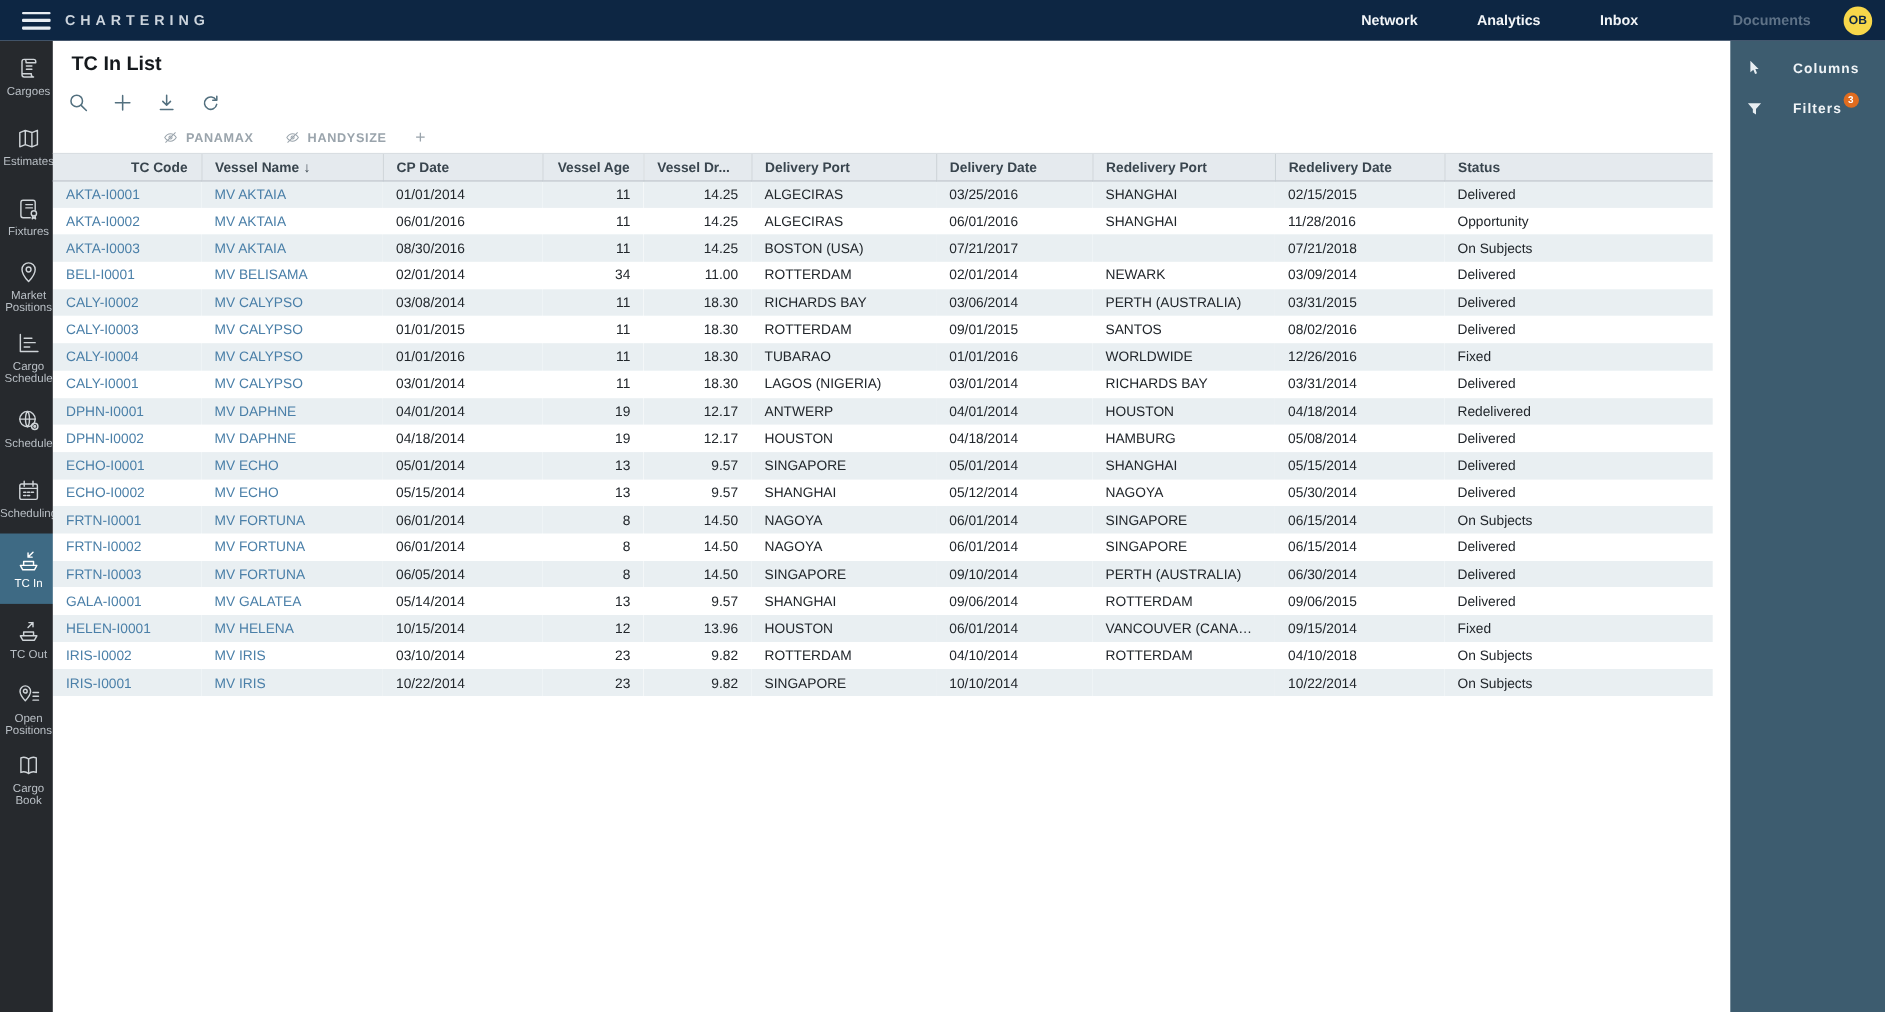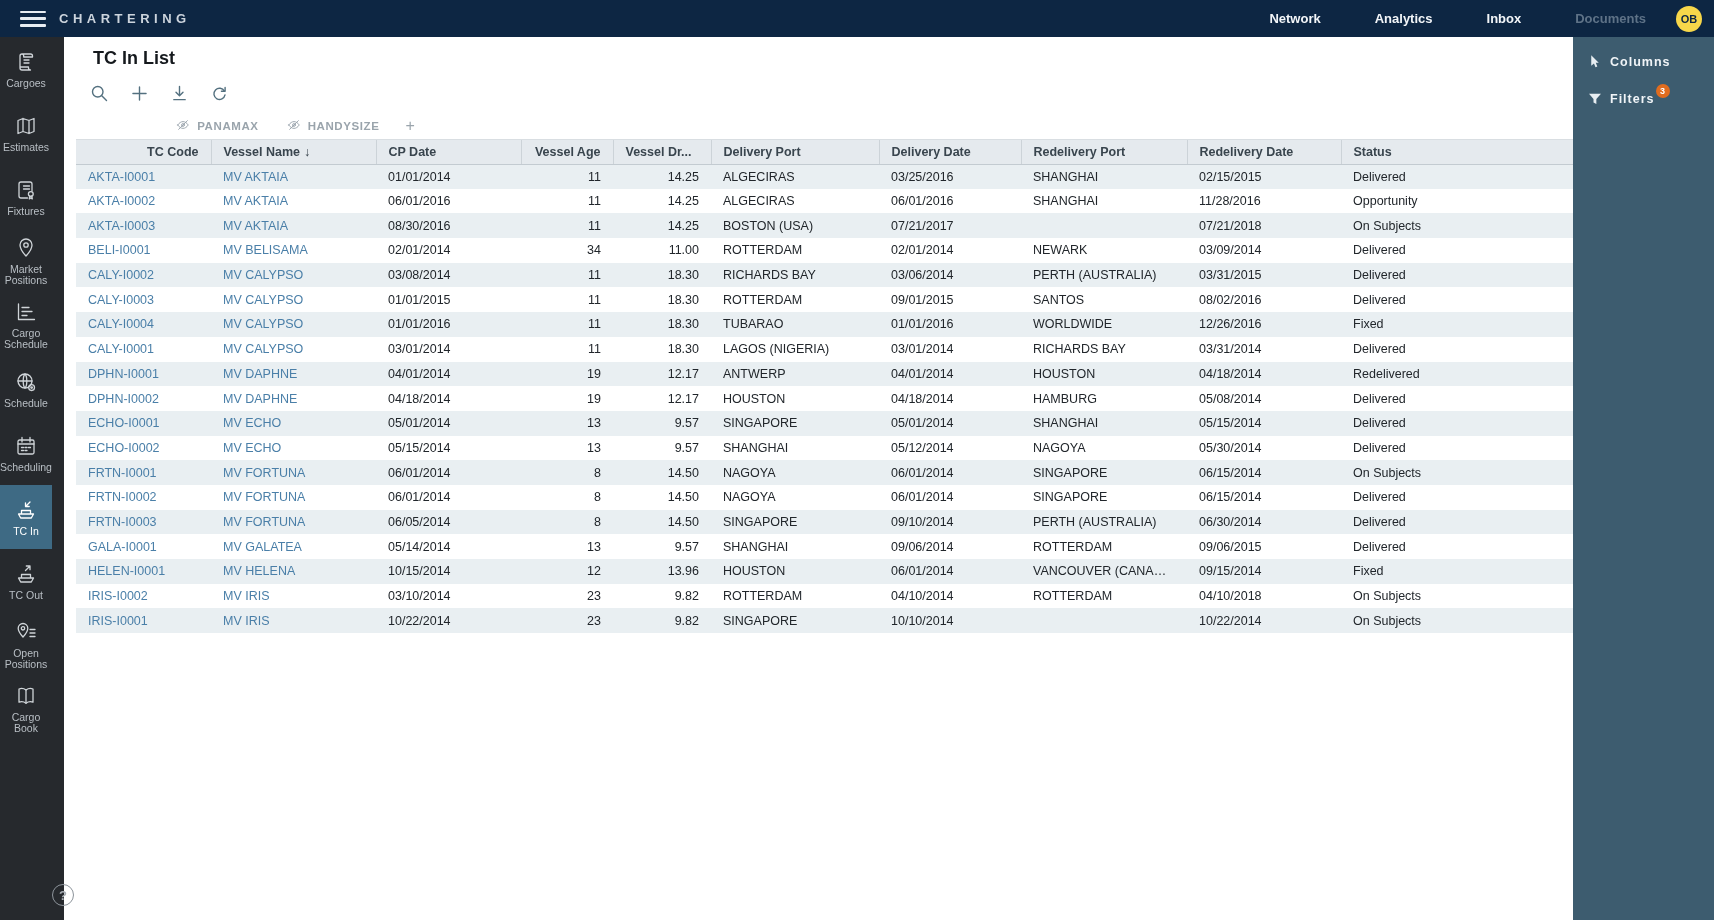--- a/index.html
+++ b/index.html
@@ -8,21 +8,21 @@
 
   
   .topbar { position:absolute; top:0; left:0; width:1714px; height:37px;
     background:var(--navy); display:flex; align-items:center; z-index:30; }
   .burger { width:26px; height:16px; margin-left:20px; display:flex; flex-direction:column;
     justify-content:space-between; cursor:pointer; }
   .burger span { display:block; height:2.5px; background:#e8edf2; border-radius:1px; }
   .brand { color:#ccd4dd; font-size:13px; font-weight:bold; letter-spacing:4.5px; margin-left:13px; }
   .top-links { margin-left:auto; display:flex; align-items:center; gap:54px; }
   .top-link { color:#f2f5f8; font-size:13px; font-weight:bold; cursor:pointer; }
-  .top-link.muted { color:#5e7287; }
+  .top-link.muted { color:#5e7287;margin-left:32px; }
   .avatar { width:26px; height:26px; border-radius:50%; background:var(--avatar);
     color:var(--navy); font-size:11px; font-weight:bold; display:flex; align-items:center;
     justify-content:center; margin-left:30px; margin-right:12px; cursor:pointer; }
 
   
   .sidebar { position:absolute; top:37px; left:0; width:64px; height:883px;
     background:var(--sidebar); display:flex; flex-direction:row; }
   .sb-item { height:64px; display:flex; flex-direction:column; align-items:center;
     justify-content:center; cursor:pointer; color:#b9bfc5; }
   .sb-item .icon { width:24px; height:24px; color:#cfd4d8; }
@@ -32,31 +32,31 @@
   .sb-item.active { background:var(--selected); color:#fff; }
   .sb-item.active .icon { color:#fff; }
   .sb-help { margin-top:auto; margin-bottom:14px; display:flex; justify-content:center; }
   .help-circle { width:22px; height:22px; border-radius:50%; border:1.5px solid #8d949b;
     color:#aab0b6; font-size:13px; font-weight:bold; display:flex; align-items:center;
     justify-content:center; cursor:pointer; }
 
   
   .rpanel { position:absolute; top:37px; left:1573px; width:141px; height:883px;
     background:var(--panel); padding-top:6px; }
-  .rp-item { height:37px; display:flex; align-items:center; gap:6px; padding-left:13px;
+  .rp-item { height:37px; display:flex; align-items:center; gap:26px; padding-left:13px;
     cursor:pointer; color:#f0f4f7; }
   .rp-item .icon { width:18px; height:18px; color:#e8eef2; }
   .rp-item .icon svg { width:18px; height:18px; }
   .rp-label { font-size:12.5px; font-weight:bold; letter-spacing:1px; position:relative; }
   .rp-badge { position:absolute; top:-8px; right:-15px; min-width:14px; height:14px;
     border-radius:7px; background:var(--badge); color:#fff; font-size:9px; font-weight:bold;
     display:flex; align-items:center; justify-content:center; padding:0 3px; letter-spacing:0; }
 
   
-  .main { position:absolute; top:37px; left:76px; width:1509px; height:883px;
+  .main { position:absolute; top:37px; left:48px; width:1509px; height:883px;
     background:#fff; }
   .page-title { position:absolute; top:11px; left:17px; font-size:18px; font-weight:bold;
     color:#15191d; }
   .toolbar { position:absolute; top:44px; left:11px; display:flex; gap:16px; }
   .tool-btn { width:24px; height:24px; color:#53707f; cursor:pointer; display:flex;
     align-items:center; justify-content:center; }
   .tool-btn svg { width:21px; height:21px; fill:none; stroke:currentColor; stroke-width:1.6;
     stroke-linecap:round; stroke-linejoin:round; }
 
   .tabbar { position:absolute; top:76px; left:0; right:0; height:27px;

